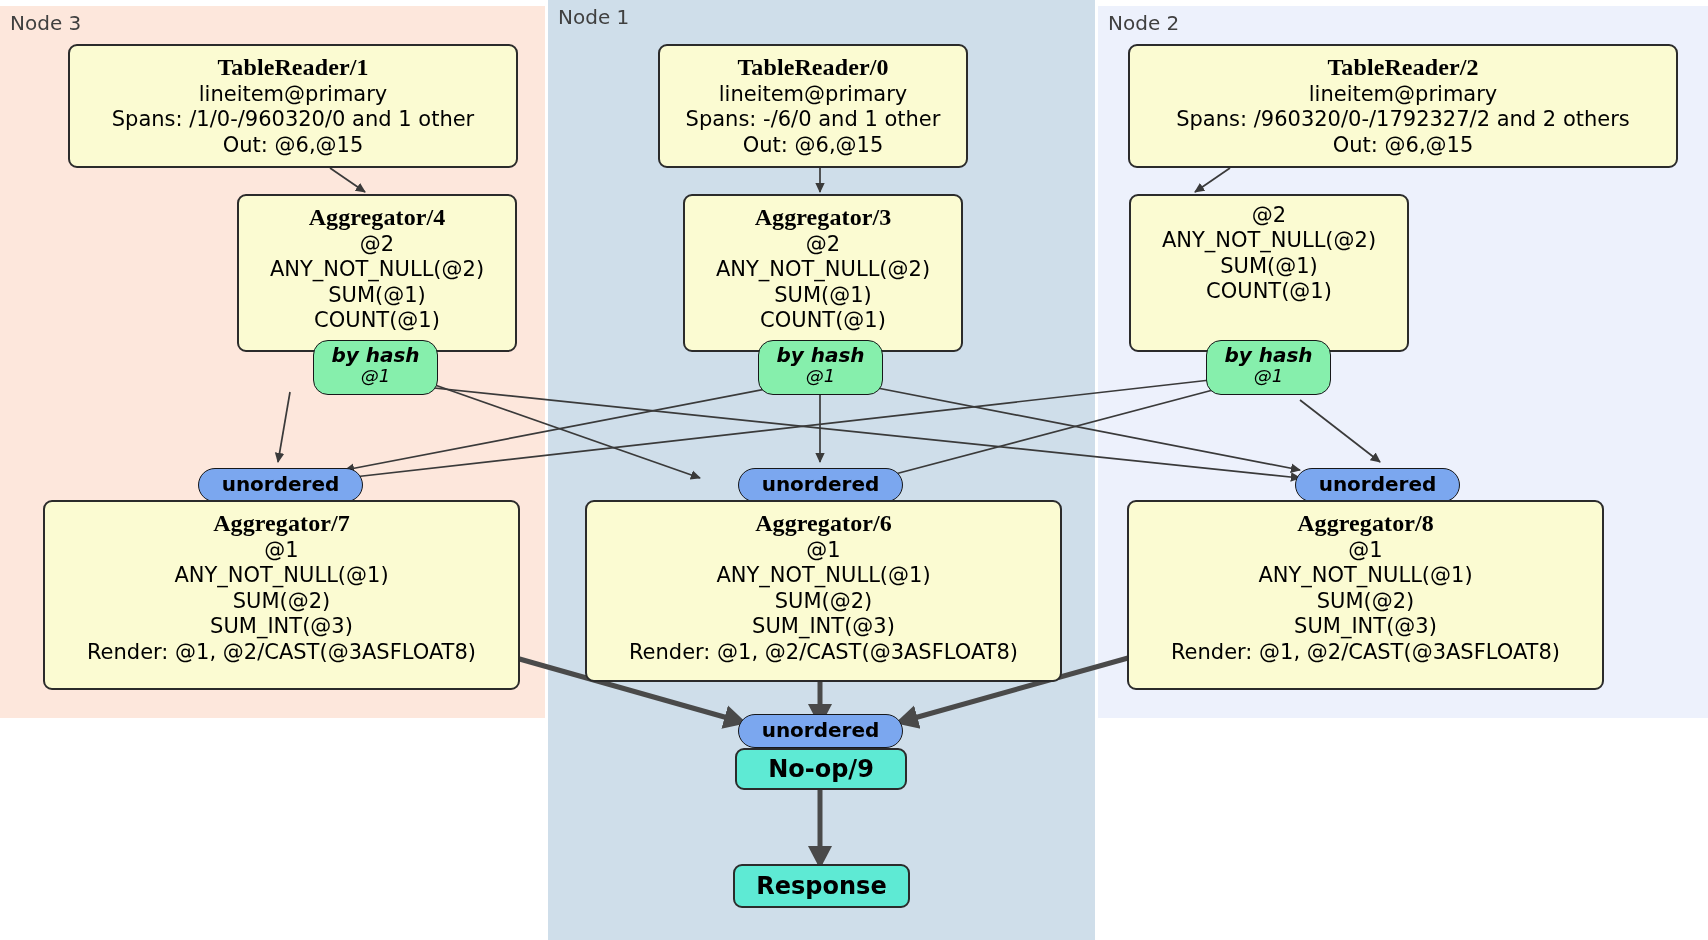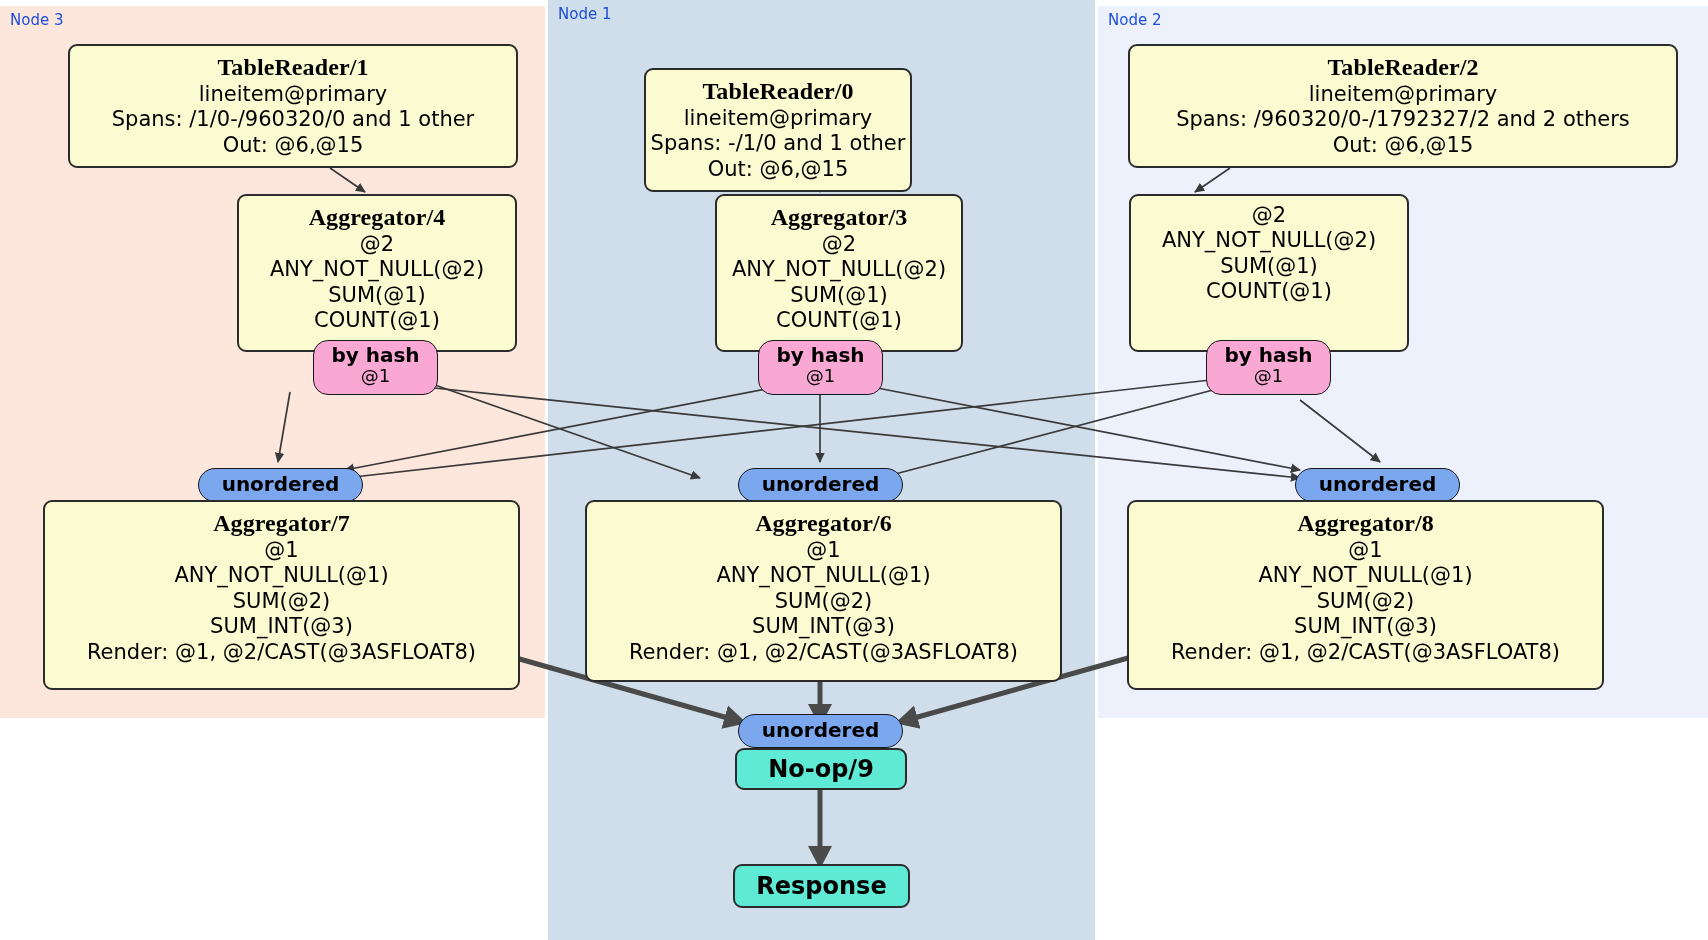--- a/index.html
+++ b/index.html
@@ -6,21 +6,21 @@
   body{
     font-family:"DejaVu Sans","Liberation Sans",sans-serif;
     width:1708px;height:940px;position:relative;overflow:hidden;
   }
   #stage{position:absolute;left:0;top:0;width:1708px;height:940px;}
 
   
   .region{position:absolute;box-sizing:border-box;}
   .region-label{
     position:absolute;left:10px;top:6px;
-    font-size:15px;color:#1d4ed8;line-height:1.1;
+    font-size:20px;color:#404040;line-height:1.1;
     white-space:nowrap;
   }
   #region-node3{left:0px;   top:6px;  width:545px;  height:712px; background:#fde7dc;}
   #region-node1{left:548px; top:0px;  width:547px;  height:940px; background:#cfdeea;}
   #region-node2{left:1098px;top:6px;  width:610px;  height:712px; background:#edf1fc;}
 
   
   .box{
     position:absolute;box-sizing:border-box;
     background:#fbfbd2;border:2.2px solid #2b2b2b;border-radius:9px;
@@ -40,21 +40,21 @@
 
   
   .badge{
     position:absolute;box-sizing:border-box;
     border:1.8px solid #17181a;border-radius:16px;
     text-align:center;color:#000;line-height:1.12;
     padding-top:3px;
   }
   .badge .b1{font-size:20px;font-weight:bold;}
   .badge .b2{font-size:18px;font-weight:normal;}
-  .badge.hash{background:#f9a8d4;border-radius:15px;}
+  .badge.hash{background:#86efac;border-radius:15px;font-style:italic;}
   .badge.unord{background:#7ba7ef;border-radius:18px;}
 
   svg.wires{position:absolute;left:0;top:0;width:1708px;height:940px;pointer-events:none;}
   .thin{stroke:#3a3a3a;stroke-width:1.7;fill:none;}
   .thick{stroke:#4a4a4a;stroke-width:5;fill:none;}
 </style>
 </head>
 <body>
 
 <div id="stage">
@@ -102,43 +102,43 @@
     <path class="thick" d="M820,790 L820,864" marker-end="url(#ahb)"></path>
   </svg>
 
   <div class="box" style="left:68px;top:44px;width:450px;height:124px;">
     <div class="t">TableReader/1</div>
     <div class="l">lineitem@primary</div>
     <div class="l">Spans: /1/0-/960320/0 and 1 other</div>
     <div class="l">Out: @6,@15</div>
   </div>
 
-  <div class="box" style="left:644px;top:44px;width:268px;height:124px;margin-top:24px;">
+  <div class="box" style="left:658px;top:44px;width:310px;height:124px;">
     <div class="t">TableReader/0</div>
     <div class="l">lineitem@primary</div>
-    <div class="l">Spans: -/1/0 and 1 other</div>
+    <div class="l">Spans: -/6/0 and 1 other</div>
     <div class="l">Out: @6,@15</div>
   </div>
 
   <div class="box" style="left:1128px;top:44px;width:550px;height:124px;">
     <div class="t">TableReader/2</div>
     <div class="l">lineitem@primary</div>
     <div class="l">Spans: /960320/0-/1792327/2 and 2 others</div>
     <div class="l">Out: @6,@15</div>
   </div>
 
   <div class="box" style="left:237px;top:194px;width:280px;height:158px;">
     <div class="t">Aggregator/4</div>
     <div class="l">@2</div>
     <div class="l">ANY_NOT_NULL(@2)</div>
     <div class="l">SUM(@1)</div>
     <div class="l">COUNT(@1)</div>
   </div>
 
-  <div class="box" style="left:683px;top:194px;width:248px;height:158px;margin-left:32px;">
+  <div class="box" style="left:683px;top:194px;width:280px;height:158px;">
     <div class="t">Aggregator/3</div>
     <div class="l">@2</div>
     <div class="l">ANY_NOT_NULL(@2)</div>
     <div class="l">SUM(@1)</div>
     <div class="l">COUNT(@1)</div>
   </div>
 
   <div class="box" style="left:1129px;top:194px;width:280px;height:158px;">
     <div class="l">@2</div>
     <div class="l">ANY_NOT_NULL(@2)</div>

